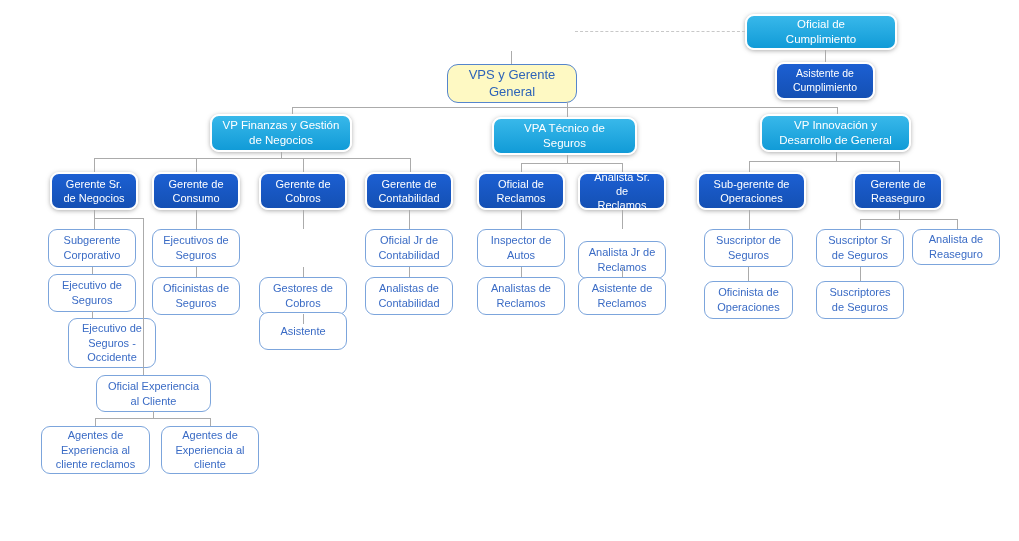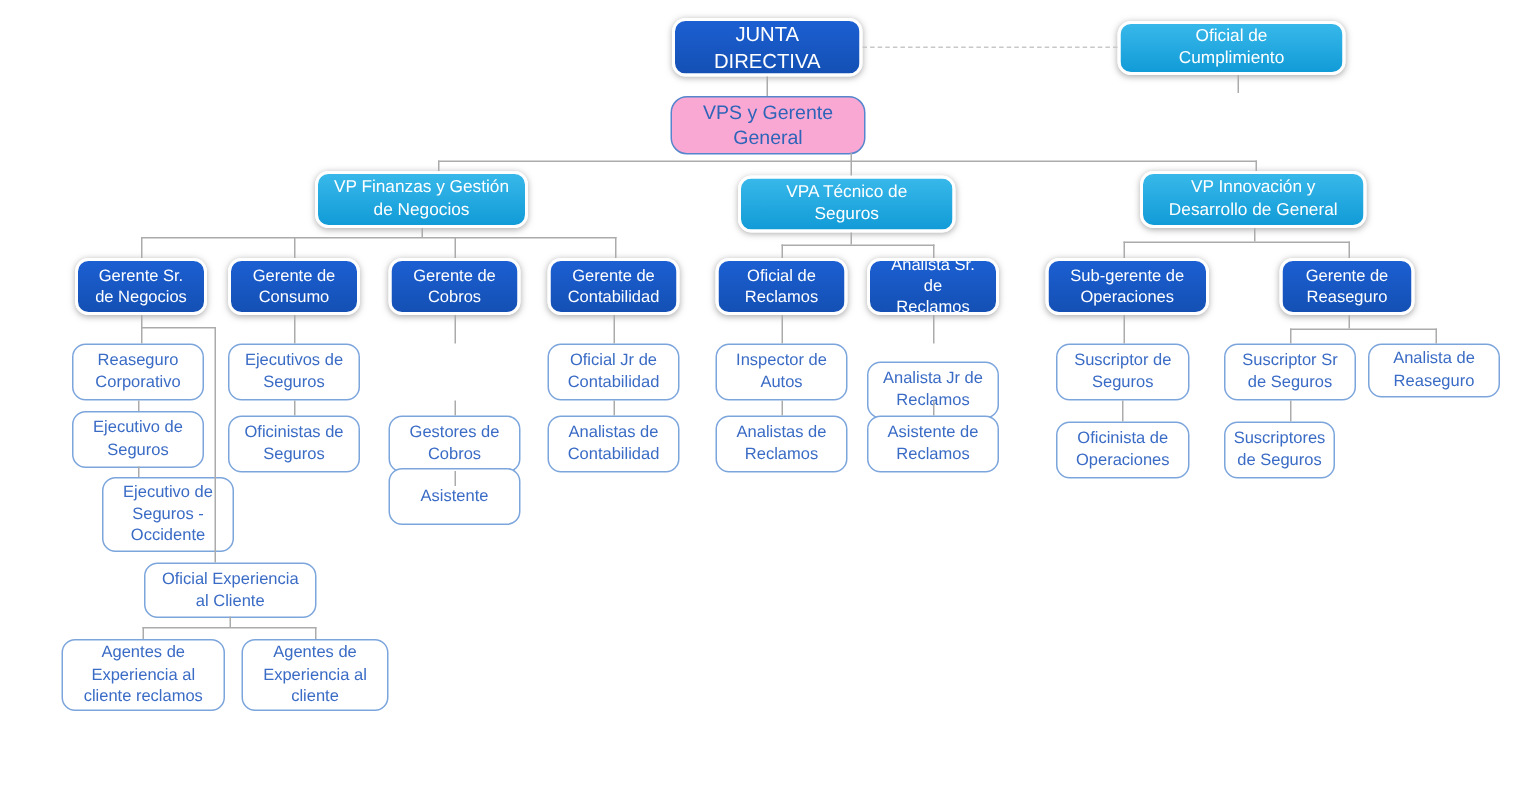--- a/index.html
+++ b/index.html
@@ -8,49 +8,49 @@
   .node{position:absolute;display:flex;align-items:center;justify-content:center;
         text-align:center;box-sizing:border-box;line-height:1.3;}
   .dark{background:linear-gradient(180deg,#1c5fd2 0%,#1450b4 100%);color:#ffffff;
         border:2px solid #ffffff;border-radius:9px;
         box-shadow:0 1px 4px rgba(110,110,110,.55);font-size:11.5px;}
   .cyan{background:linear-gradient(180deg,#38b8ea 0%,#119bd7 100%);color:#ffffff;
         border:2px solid #ffffff;border-radius:9px;
         box-shadow:0 1px 4px rgba(110,110,110,.55);font-size:11.5px;}
   .leaf{background:#ffffff;border:1.4px solid #7ca5dc;border-radius:9px;
         color:#3a6bc5;font-size:11px;line-height:1.32;}
-  .outline-lg{background:#f9a8d4;border:1.4px solid #5585cc;border-radius:11px;
+  .outline-lg{background:#fef9c3;border:1.4px solid #5585cc;border-radius:11px;
         color:#2e64b8;font-size:13px;}
   .cl{position:absolute;background:#ababab;}
   .cl-h{height:1px;} .cl-v{width:1px;}
   .cl-d{position:absolute;height:0;border-top:1.5px dashed #c8c8c8;background:none;}
 </style>
 </head>
 <body>
 
 <div id="stage">
 
-  <div class="node dark" style="left:448px;top:12px;width:127px;height:39px;font-size:13.5px;padding:0 18px;">JUNTA DIRECTIVA</div>
   <div class="node outline-lg" style="left:447px;top:64px;width:130px;height:39px;">VPS y Gerente General</div>
   <div class="node cyan" style="left:745px;top:14px;width:152px;height:36px;padding:0 30px;">Oficial de Cumplimiento</div>
+  <div class="node dark" style="left:775px;top:62px;width:100px;height:38px;font-size:10.5px;padding:0 4px;">Asistente de Cumplimiento</div>
 
   <div class="node cyan" style="left:210px;top:114px;width:142px;height:38px;padding:0 8px;">VP Finanzas y Gestión de Negocios</div>
   <div class="node cyan" style="left:492px;top:117px;width:145px;height:38px;padding:0 8px;">VPA Técnico de Seguros</div>
   <div class="node cyan" style="left:760px;top:114px;width:151px;height:38px;padding:0 14px;">VP Innovación y Desarrollo de General</div>
 
   <div class="node dark" style="left:50px;top:172px;width:88px;height:38px;font-size:11px;padding:0 10px;">Gerente Sr. de Negocios</div>
   <div class="node dark" style="left:152px;top:172px;width:88px;height:38px;font-size:11px;padding:0 10px;">Gerente de Consumo</div>
   <div class="node dark" style="left:259px;top:172px;width:88px;height:38px;font-size:11px;padding:0 10px;">Gerente de Cobros</div>
   <div class="node dark" style="left:365px;top:172px;width:88px;height:38px;font-size:11px;padding:0 8px;">Gerente de Contabilidad</div>
   <div class="node dark" style="left:477px;top:172px;width:88px;height:38px;font-size:11px;padding:0 10px;">Oficial de Reclamos</div>
   <div class="node dark" style="left:578px;top:172px;width:88px;height:38px;font-size:11px;padding:0 10px;">Analista Sr. de Reclamos</div>
   <div class="node dark" style="left:697px;top:172px;width:109px;height:38px;font-size:11px;padding:0 12px;">Sub-gerente de Operaciones</div>
   <div class="node dark" style="left:853px;top:172px;width:90px;height:38px;font-size:11px;padding:0 10px;">Gerente de Reaseguro</div>
 
-  <div class="node leaf" style="left:48px;top:229px;width:88px;height:38px;padding:2px 6px;">Reaseguro Corporativo</div>
+  <div class="node leaf" style="left:48px;top:229px;width:88px;height:38px;padding:2px 6px;">Subgerente Corporativo</div>
   <div class="node leaf" style="left:48px;top:274px;width:88px;height:38px;padding:2px 6px;">Ejecutivo de Seguros</div>
   <div class="node leaf" style="left:48px;top:318px;width:88px;height:50px;padding:2px 6px;margin-left:20px;">Ejecutivo de Seguros - Occidente</div>
   <div class="node leaf" style="left:96px;top:375px;width:115px;height:37px;padding:2px 8px;">Oficial Experiencia al Cliente</div>
   <div class="node leaf" style="left:41px;top:426px;width:109px;height:48px;padding:2px 6px;">Agentes de Experiencia al cliente reclamos</div>
   <div class="node leaf" style="left:161px;top:426px;width:98px;height:48px;padding:2px 6px;">Agentes de Experiencia al cliente</div>
 
   <div class="node leaf" style="left:152px;top:229px;width:88px;height:38px;padding:2px 6px;">Ejecutivos de Seguros</div>
   <div class="node leaf" style="left:152px;top:277px;width:88px;height:38px;padding:2px 6px;">Oficinistas de Seguros</div>
 
   <div class="node leaf" style="left:259px;top:277px;width:88px;height:38px;padding:2px 6px;">Gestores de Cobros</div>
@@ -62,21 +62,21 @@
   <div class="node leaf" style="left:477px;top:229px;width:88px;height:38px;padding:2px 6px;">Inspector de Autos</div>
   <div class="node leaf" style="left:477px;top:277px;width:88px;height:38px;padding:2px 6px;">Analistas de Reclamos</div>
 
   <div class="node leaf" style="left:578px;top:229px;width:88px;height:38px;padding:2px 6px;margin-top:12px;">Analista Jr de Reclamos</div>
   <div class="node leaf" style="left:578px;top:277px;width:88px;height:38px;padding:2px 6px;">Asistente de Reclamos</div>
 
   <div class="node leaf" style="left:704px;top:281px;width:89px;height:38px;padding:2px 6px;">Oficinista de Operaciones</div>
   <div class="node leaf" style="left:704px;top:229px;width:89px;height:38px;padding:2px 6px;">Suscriptor de Seguros</div>
 
   <div class="node leaf" style="left:816px;top:229px;width:88px;height:38px;padding:2px 6px;">Suscriptor Sr de Seguros</div>
-  <div class="node leaf" style="left:816px;top:281px;width:74px;height:38px;padding:2px 6px;">Suscriptores de Seguros</div>
+  <div class="node leaf" style="left:816px;top:281px;width:88px;height:38px;padding:2px 6px;">Suscriptores de Seguros</div>
   <div class="node leaf" style="left:912px;top:229px;width:88px;height:36px;padding:2px 6px;">Analista de Reaseguro</div>
 
 <div class="cl cl-v" style="left: 511px; top: 51px; height: 13px;"></div>
     <div class="cl-d" style="left: 575px; top: 31px; width: 170px;"></div>
     <div class="cl cl-v" style="left: 825px; top: 50px; height: 12px;"></div>
     <div class="cl cl-v" style="left: 567px; top: 102px; height: 15px;"></div>
     <div class="cl cl-h" style="left: 292px; top: 107px; width: 546px;"></div>
     <div class="cl cl-v" style="left: 292px; top: 107px; height: 7px;"></div>
     <div class="cl cl-v" style="left: 837px; top: 107px; height: 7px;"></div>
     <div class="cl cl-v" style="left: 281px; top: 152px; height: 6px;"></div>

